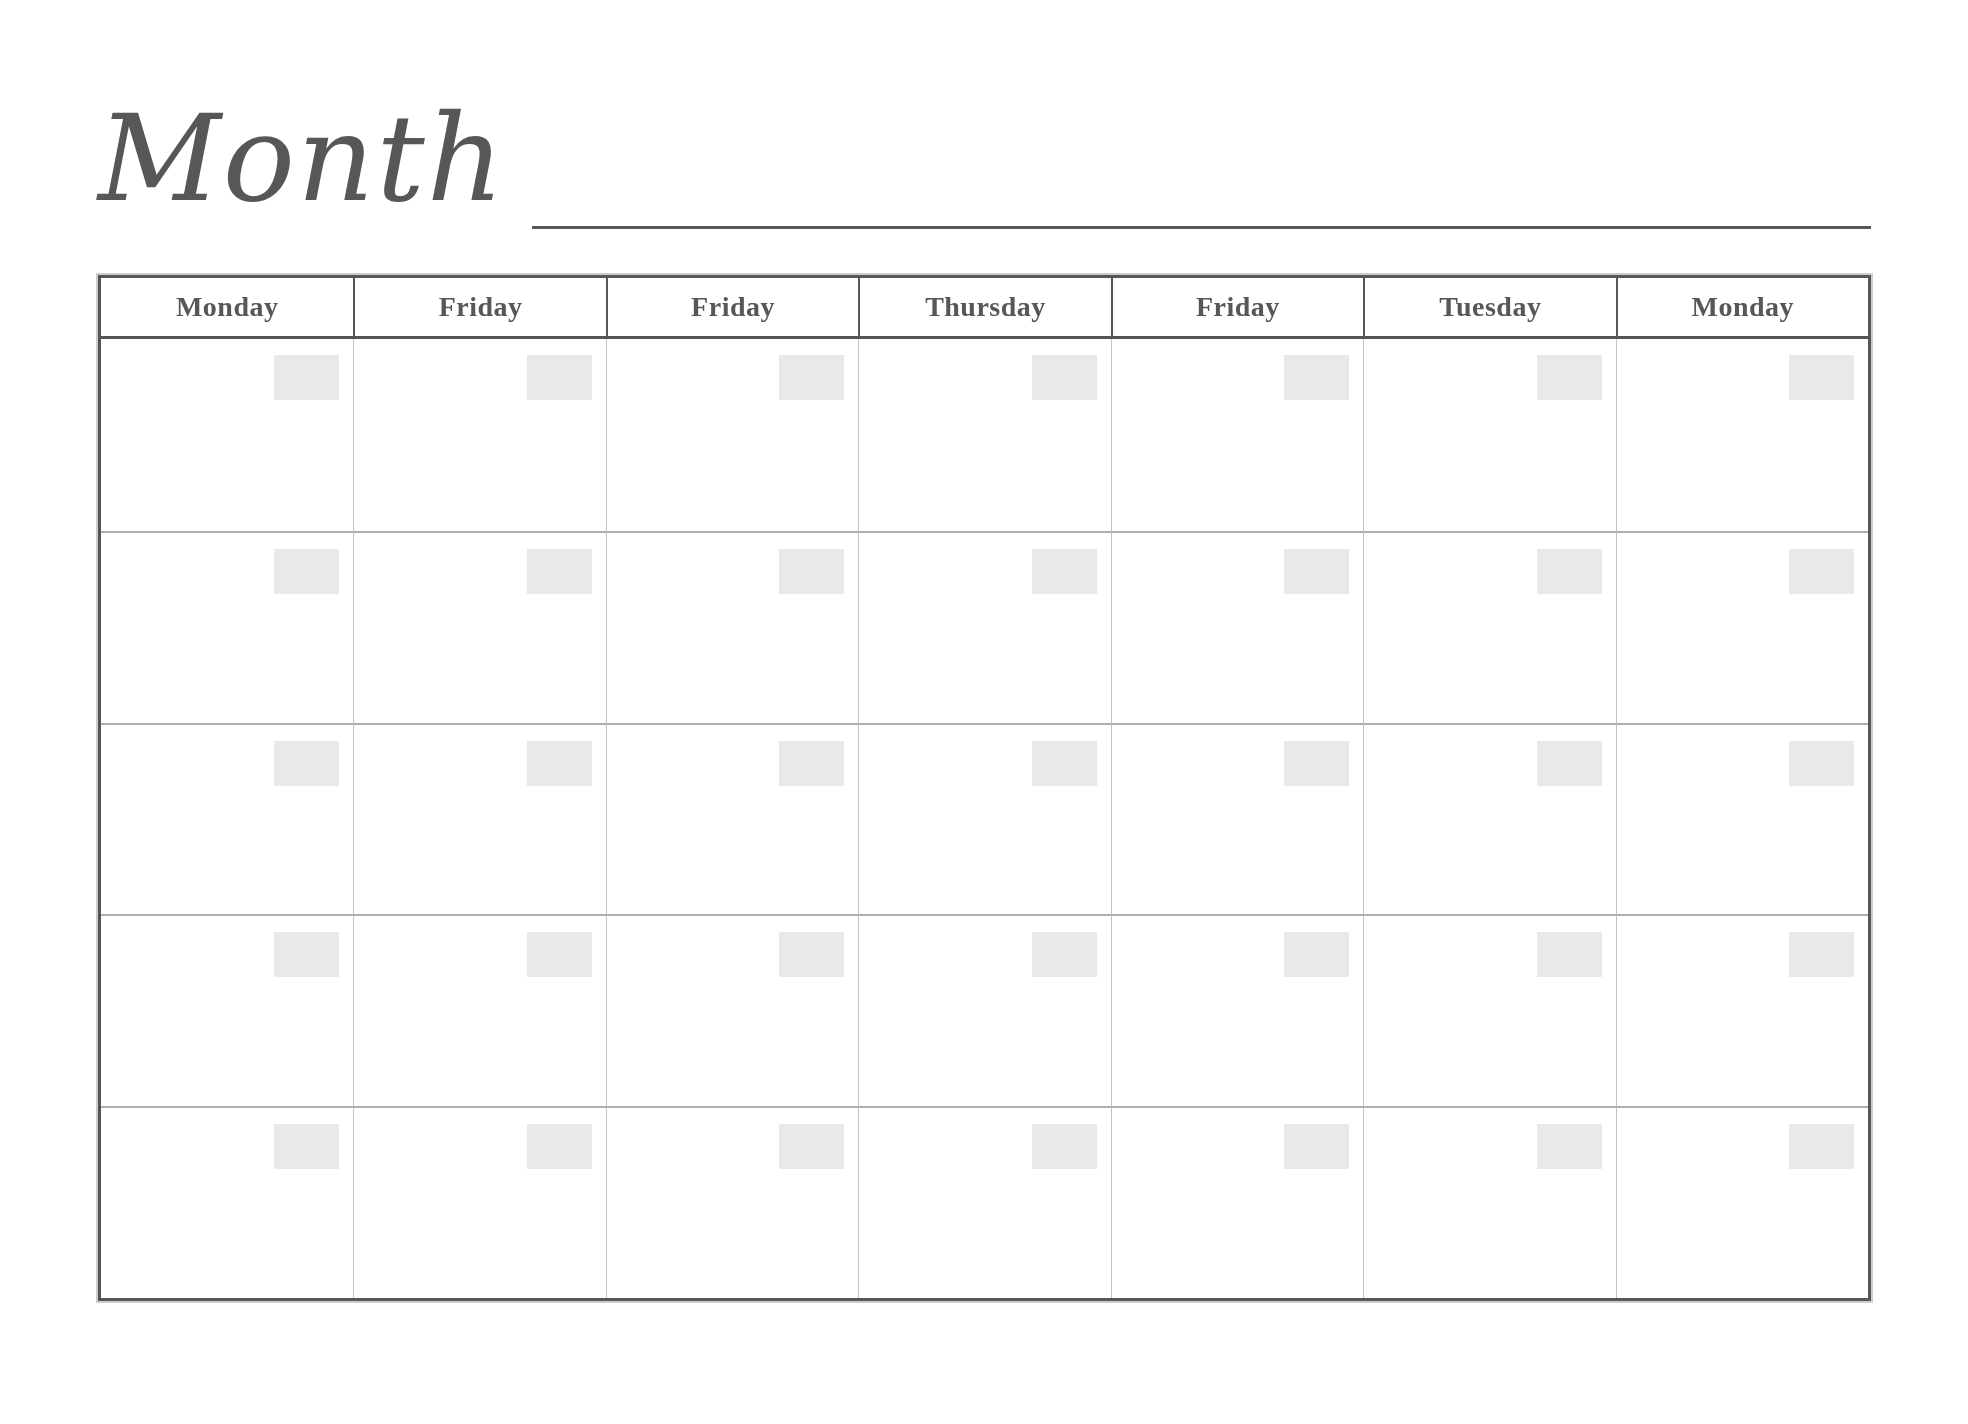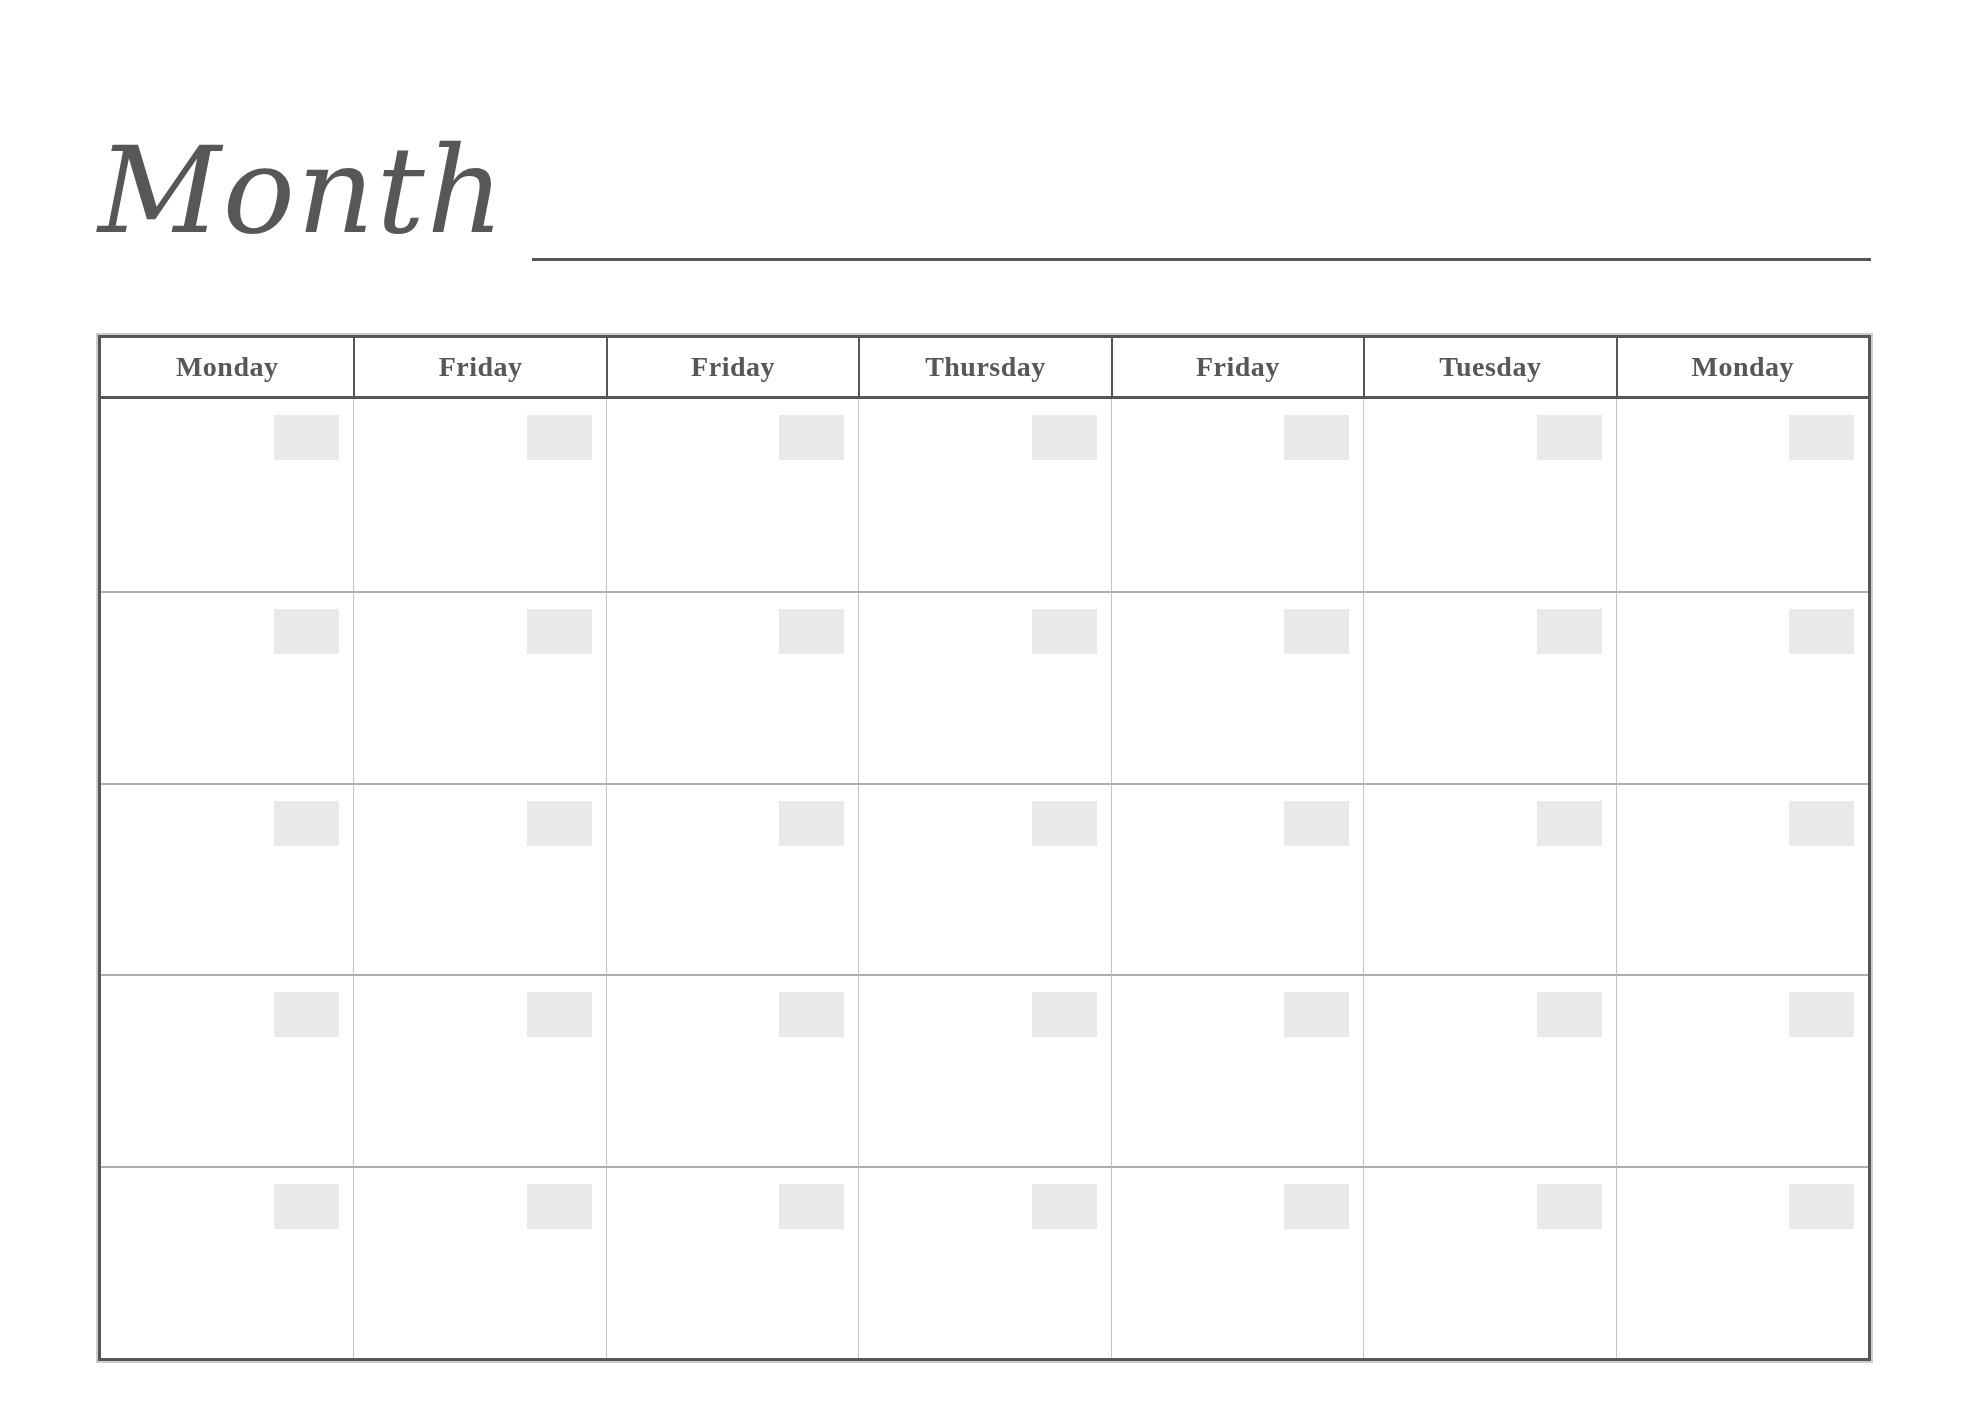--- a/index.html
+++ b/index.html
@@ -11,21 +11,21 @@
     overflow: hidden;
     font-family: "Liberation Serif", serif;
   }
   .page {
     position: absolute;
     left: 98px;
     top: 0;
     width: 1773px;
   }
   .title-row {
-    margin-top: 116px;
+    margin-top: 84px;
     height: 153px;
     display: flex;
   }
   .script-title {
     font-family: "DejaVu Serif", serif;
     font-style: italic;
     font-size: 120px;
     line-height: 150px;
     color: #575757;
     white-space: nowrap;
@@ -33,21 +33,21 @@
   }
   .title-line {
     flex: 1;
     align-self: flex-end;
     margin-left: 26px;
     margin-bottom: 8px;
     height: 0;
     border-bottom: 3px solid #575757;
   }
   .calendar {
-    margin-top: 66px;
+    margin-top: 38px;
     border: 3px solid #565656;
     outline: 2px solid #cdcdcd;
     background: #ffffff;
     text-align: right;
   }
   .cal-header {
     display: grid;
     grid-template-columns: repeat(7, 1fr);
     height: 58px;
     border-bottom: 3px solid #565656;

